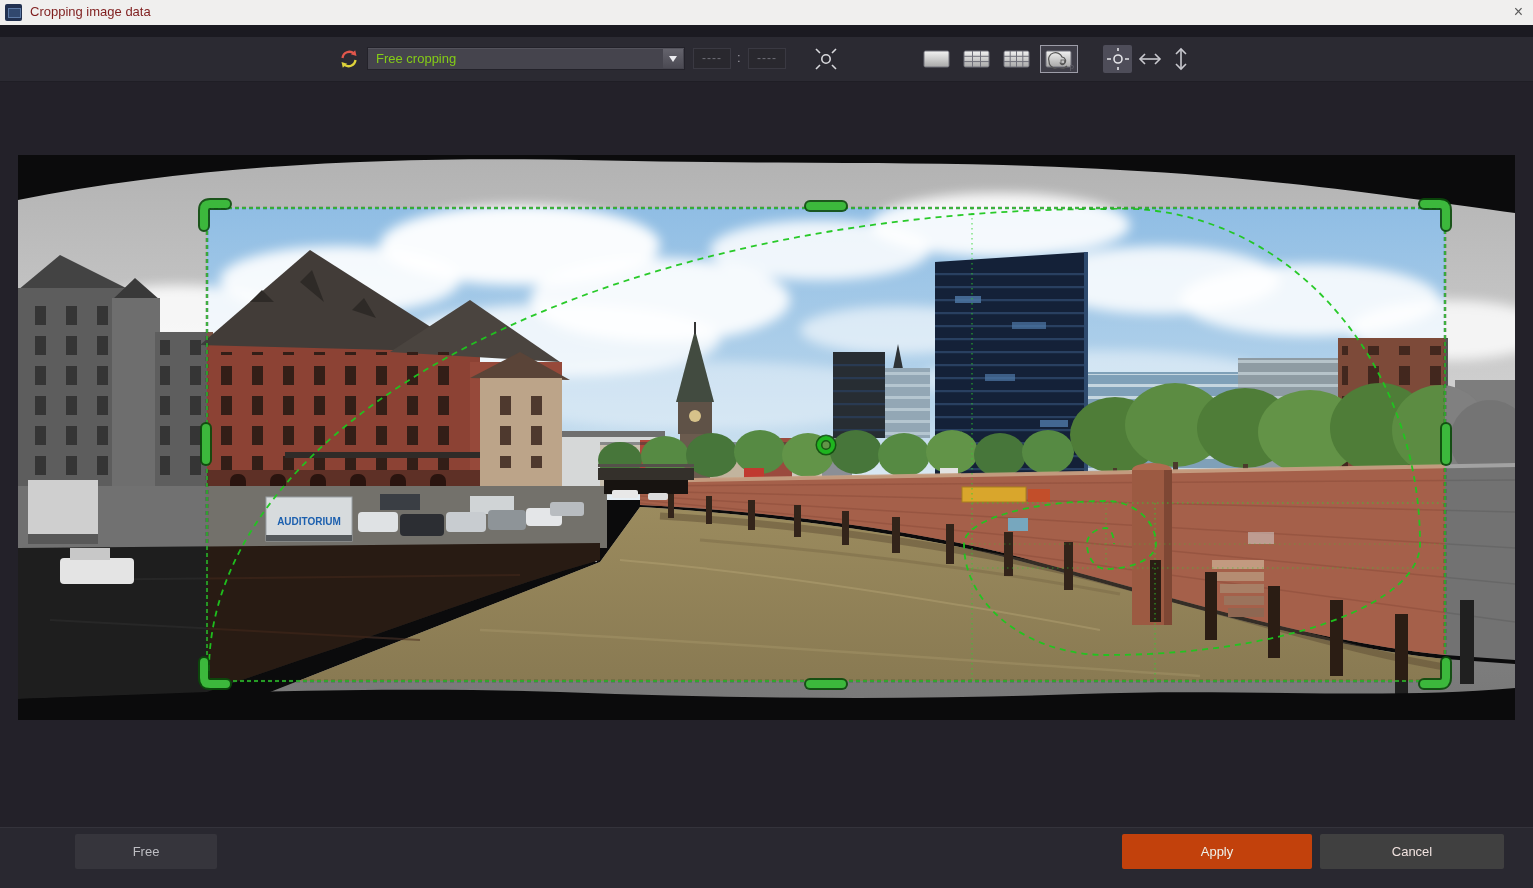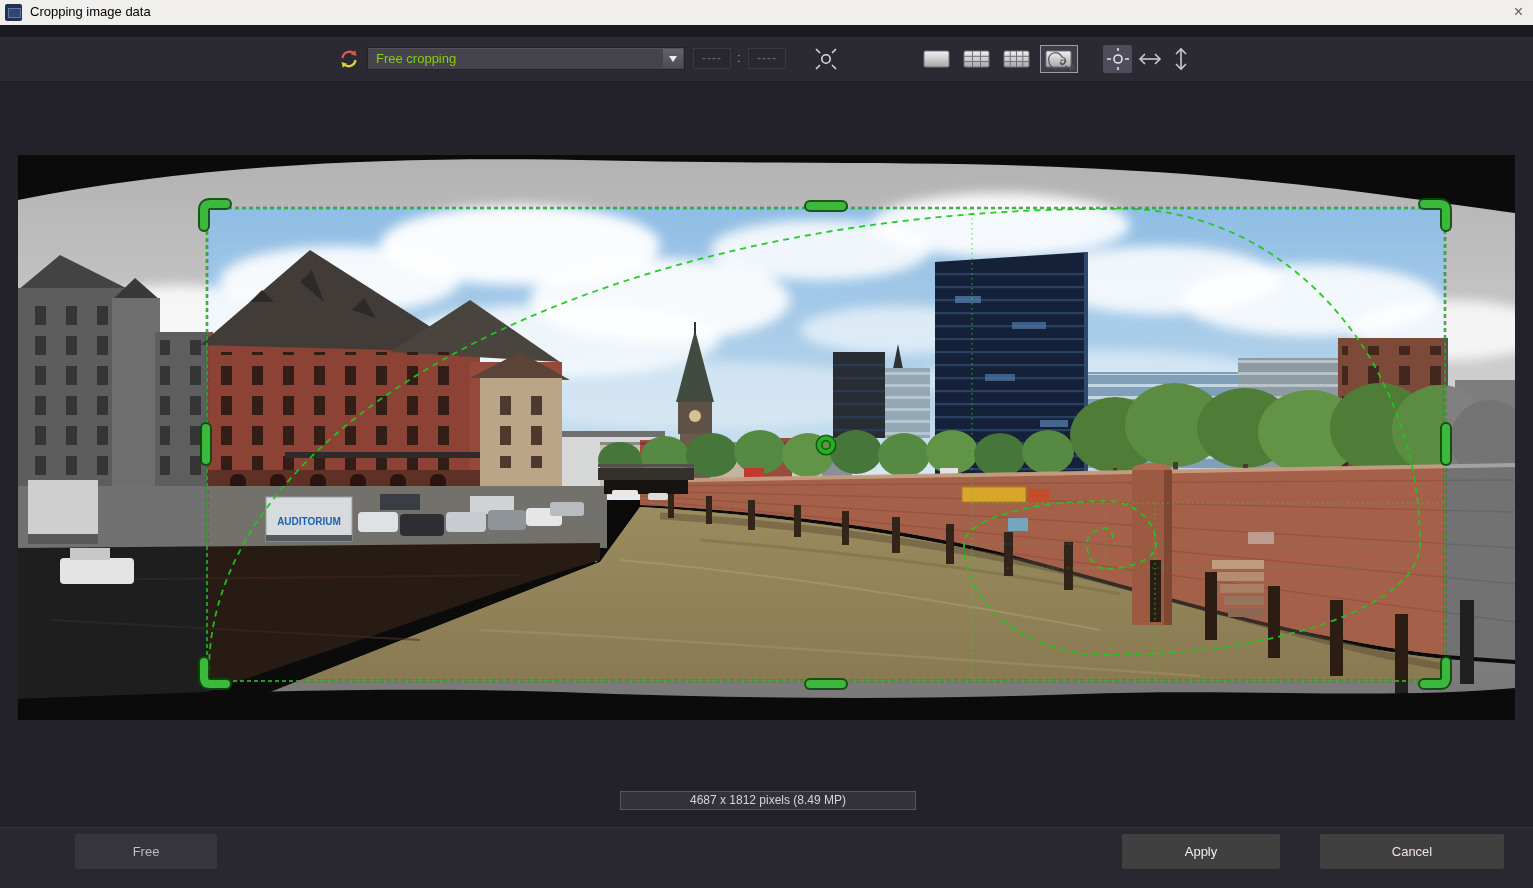--- a/index.html
+++ b/index.html
@@ -1,21 +1,21 @@
 <!DOCTYPE html>
 <html><head>
 <meta charset="utf-8">
 <style>
   html,body{margin:0;padding:0;background:#232129;font-family:"Liberation Sans",sans-serif;}
   .win{position:relative;width:1533px;height:888px;background:#232129;overflow:hidden;}
   
   .titlebar{position:absolute;left:0;top:0;width:1533px;height:25px;background:#f0efee;z-index:6;}
   .appicon{position:absolute;left:5px;top:4px;width:17px;height:17px;background:#223150;border-radius:2px;}
   .appicon i{position:absolute;left:3px;top:4px;width:11px;height:8px;background:#31486e;border:1px solid #5d7aa5;}
-  .title{position:absolute;left:30px;top:4px;font-size:13px;color:#000000;}
+  .title{position:absolute;left:30px;top:4px;font-size:13px;color:#7f1d1d;}
   .close{position:absolute;right:10px;top:2px;font-size:16px;color:#5a5a5a;cursor:pointer;line-height:20px;}
   .gap{position:absolute;left:0;top:25px;width:1533px;height:12px;background:#1b1a21;z-index:6;}
   
   .toolbar{position:absolute;left:0;top:37px;width:1533px;height:44px;background:#2b2a32;border-bottom:1px solid #1f1e25;z-index:6;}
   .tbtn{position:absolute;display:flex;align-items:center;justify-content:center;}
   .combo{position:absolute;left:367px;top:10px;width:318px;height:23px;background:#45444d;border:1px solid #23222a;box-sizing:border-box;box-shadow:inset 0 1px 0 #54535c;}
   .combo-text{position:absolute;left:8px;top:3px;font-size:13px;color:#84cc16;}
   .combo-btn{position:absolute;right:1px;top:1px;bottom:1px;width:20px;background:linear-gradient(#64636c,#4b4a53);display:flex;align-items:center;justify-content:center;cursor:pointer;}
   .tri{width:0;height:0;border-left:4.5px solid transparent;border-right:4.5px solid transparent;border-top:6px solid #ececf0;}
   .ratio{position:absolute;top:11px;width:38px;height:21px;background:#29282e;border:1px solid #3a3942;box-sizing:border-box;color:#6e6d76;font-size:12px;text-align:center;line-height:19px;letter-spacing:1px;}
@@ -25,21 +25,21 @@
   .badge{position:absolute;right:3px;bottom:1px;font-size:8px;color:#66666e;}
   .tgl{width:29px;height:28px;top:8px;border-radius:2px;cursor:pointer;}
   .tgl.sel{background:#4e4d59;}
   
   .canvas{position:absolute;left:0;top:0;z-index:1;}
   
   .status{position:absolute;left:620px;top:791px;width:296px;height:19px;background:#33323a;border:1px solid #56555e;box-sizing:border-box;color:#d6d6d8;font-size:12px;text-align:center;line-height:17px;z-index:6;}
   .footer{position:absolute;left:0;top:827px;width:1533px;height:61px;background:#292830;border-top:1px solid #34333b;z-index:6;}
   .btn{position:absolute;top:6px;height:35px;border:none;border-radius:2px;font-size:13px;font-family:"Liberation Sans",sans-serif;cursor:pointer;}
   .btn.reset{left:75px;width:142px;background:#36353c;color:#bdbdc2;}
-  .btn.apply{left:1122px;width:158px;background:#404040;color:#eef2ea;}
+  .btn.apply{left:1122px;width:190px;background:#c2410c;color:#eef2ea;}
   .btn.cancel{left:1320px;width:184px;background:#404040;color:#f0e2df;}
 </style>
 </head>
 <body>
 
 <div class="win">
 
   <svg class="canvas" width="1533" height="888" viewBox="0 0 1533 888">
     <defs>
       <linearGradient id="skyG" x1="0" y1="0" x2="0" y2="1">
@@ -432,20 +432,19 @@
       </svg>
     </span>
     <span class="tbtn tgl" style="left:1168px;width:26px;">
       <svg width="26" height="28" viewBox="0 0 26 28">
         <path d="M13,4 V24" stroke="#c9c9cf" stroke-width="1.6"></path>
         <path d="M8,9 L13,4 L18,9 M8,19 L13,24 L18,19" stroke="#c9c9cf" stroke-width="1.6" fill="none"></path>
       </svg>
     </span>
   </div>
 
-  <div class="status">4687 x 1812 pixels (8.49 MP)</div>
 
   <div class="footer">
     <button class="btn reset">Free</button>
     <button class="btn apply">Apply</button>
     <button class="btn cancel">Cancel</button>
   </div>
 </div>
 
 </body></html>

